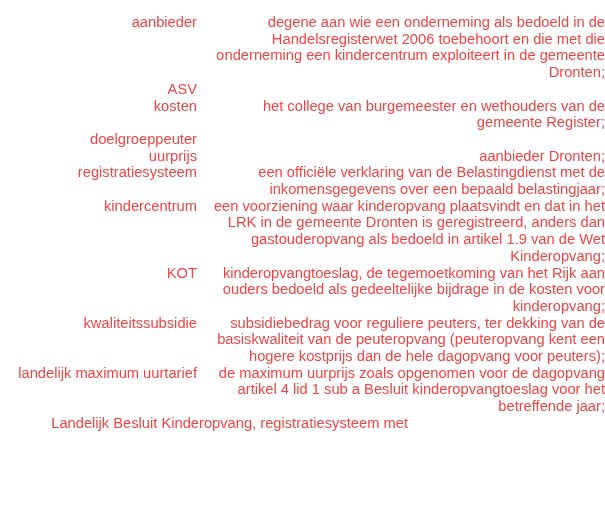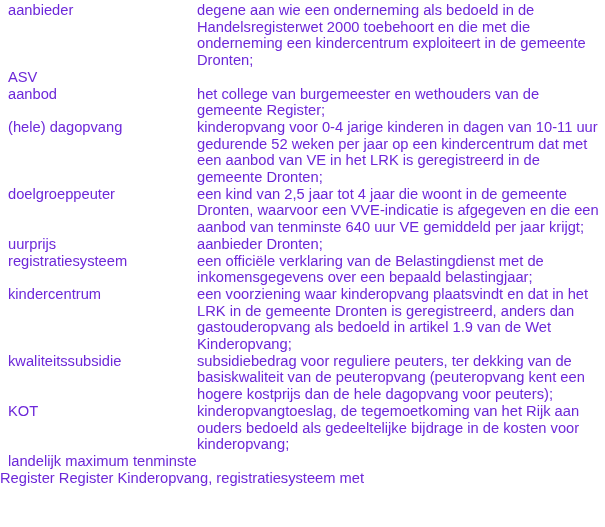--- a/index.html
+++ b/index.html
@@ -8,25 +8,26 @@
     background: #ffffff;
   }
   body {
     width: 605px;
     height: 527px;
     overflow: hidden;
   }
   .page {
     box-sizing: border-box;
     width: 605px;
-    padding-top: 2px;
+    padding-top: 14px;
     font-family: "Liberation Sans", sans-serif;
     font-size: 14.7px;
     line-height: 16.7px;
-    color: #6d28d9;
+    color: #ef4444;
+    text-align: right;
     -webkit-font-smoothing: antialiased;
   }
   .row {
     display: flex;
     align-items: flex-start;
   }
   .term {
     flex: none;
     box-sizing: border-box;
     width: 197px;
@@ -38,68 +39,64 @@
     max-width: 408px;
   }
 </style>
 </head>
 <body>
 
 <div class="page">
 
   <div class="row">
     <div class="term">aanbieder</div>
-    <div class="def">degene aan wie een onderneming als bedoeld in de Handelsregisterwet 2000 toebehoort en die met die onderneming een kindercentrum exploiteert in de gemeente Dronten;</div>
+    <div class="def">degene aan wie een onderneming als bedoeld in de Handelsregisterwet 2006 toebehoort en die met die onderneming een kindercentrum exploiteert in de gemeente Dronten;</div>
   </div>
 
   <div class="row">
     <div class="term">ASV</div>
   </div>
 
   <div class="row">
-    <div class="term">aanbod</div>
+    <div class="term">kosten</div>
     <div class="def">het college van burgemeester en wethouders van de gemeente Register;</div>
   </div>
 
-  <div class="row">
-    <div class="term">(hele) dagopvang</div>
-    <div class="def">kinderopvang voor 0-4 jarige kinderen in dagen van 10-11 uur gedurende 52 weken per jaar op een kindercentrum dat met een aanbod van VE in het LRK is geregistreerd in de gemeente Dronten;</div>
-  </div>
 
   <div class="row">
     <div class="term">doelgroeppeuter</div>
-    <div class="def">een kind van 2,5 jaar tot 4 jaar die woont in de gemeente Dronten, waarvoor een VVE-indicatie is afgegeven en die een aanbod van tenminste 640 uur VE gemiddeld per jaar krijgt;</div>
   </div>
 
   <div class="row">
     <div class="term">uurprijs</div>
     <div class="def">aanbieder Dronten;</div>
   </div>
 
   <div class="row">
     <div class="term">registratiesysteem</div>
     <div class="def">een officiële verklaring van de Belastingdienst met de inkomensgegevens over een bepaald belastingjaar;</div>
   </div>
 
   <div class="row">
     <div class="term">kindercentrum</div>
     <div class="def">een voorziening waar kinderopvang plaatsvindt en dat in het LRK in de gemeente Dronten is geregistreerd, anders dan gastouderopvang als bedoeld in artikel 1.9 van de Wet Kinderopvang;</div>
   </div>
 
   <div class="row">
+    <div class="term">KOT</div>
+    <div class="def">kinderopvangtoeslag, de tegemoetkoming van het Rijk aan ouders bedoeld als gedeeltelijke bijdrage in de kosten voor kinderopvang;</div>
+  </div>
+
+  <div class="row">
     <div class="term">kwaliteitssubsidie</div>
     <div class="def">subsidiebedrag voor reguliere peuters, ter dekking van de basiskwaliteit van de peuteropvang (peuteropvang kent een hogere kostprijs dan de hele dagopvang voor peuters);</div>
   </div>
 
   <div class="row">
-    <div class="term">KOT</div>
-    <div class="def">kinderopvangtoeslag, de tegemoetkoming van het Rijk aan ouders bedoeld als gedeeltelijke bijdrage in de kosten voor kinderopvang;</div>
+    <div class="term">landelijk maximum uurtarief</div>
+    <div class="def">de maximum uurprijs zoals opgenomen voor de dagopvang artikel 4 lid 1 sub a Besluit kinderopvangtoeslag voor het betreffende jaar;</div>
   </div>
 
   <div class="row">
-    <div class="term">landelijk maximum tenminste</div>
-  </div>
-
-  <div class="row">
-    <div class="def">Register Register Kinderopvang, registratiesysteem met</div>
+    <div class="def">Landelijk Besluit Kinderopvang, registratiesysteem met</div>
   </div>
 
 </div>
 
 </body></html>

